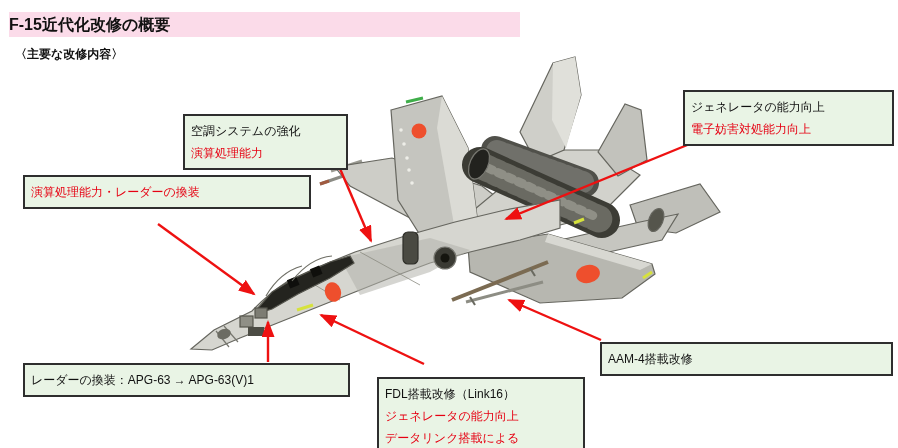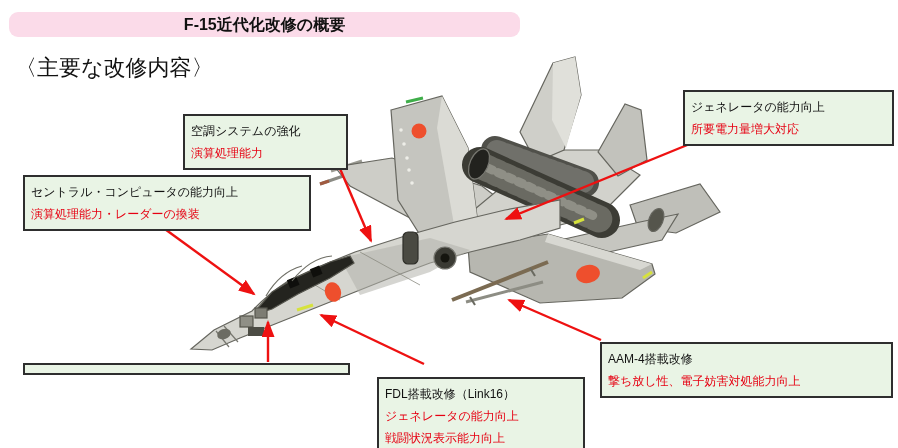--- a/index.html
+++ b/index.html
@@ -3,25 +3,25 @@
 <meta charset="utf-8">
 <style>
   html,body{margin:0;padding:0;background:#fff;}
   .stage{
     position:relative;width:898px;height:448px;overflow:hidden;background:#fff;
     font-family:"Liberation Sans","DejaVu Sans",sans-serif;
   }
   .titlebar{
     position:absolute;left:9px;top:12px;width:511px;height:25px;
     background:var(--title_bg);color:var(--text_black);
-    font-size:16px;font-weight:bold;text-align:center;line-height:25px;border-radius:9px;
+    font-size:16px;font-weight:bold;text-align:left;line-height:25px;
   }
   .subtitle{
-    position:absolute;left:15px;top:53px;
-    color:var(--text_black);font-size:22px;font-weight:normal;
+    position:absolute;left:15px;top:46px;
+    color:var(--text_black);font-size:12px;font-weight:bold;
   }
   .callout{
     position:absolute;background:var(--box_bg);
     border:2px solid var(--box_border);
     padding:4px 6px;font-size:12px;font-weight:normal;
     line-height:22px;white-space:nowrap;z-index:3;
   }
   .callout .k{display:block;color:var(--text_black);}
   .callout .r{display:block;color:var(--text_red);}
   svg.scene{position:absolute;left:0;top:0;z-index:1;}
@@ -144,35 +144,34 @@
   <div class="titlebar">F-15近代化改修の概要</div>
   <div class="subtitle">〈主要な改修内容〉</div>
 
   <div class="callout" style="left:183px;top:114px;width:149px;">
     <span class="k">空調システムの強化</span>
     <span class="r">演算処理能力</span>
   </div>
 
   <div class="callout" style="left:683px;top:90px;width:195px;">
     <span class="k">ジェネレータの能力向上</span>
-    <span class="r">所要電力量増大対応</span>
+    <span class="r">電子妨害対処能力向上</span>
   </div>
 
   <div class="callout" style="left:23px;top:175px;width:272px;">
-    <span class="k">セントラル・コンピュータの能力向上</span>
     <span class="r">演算処理能力・レーダーの換装</span>
   </div>
 
   <div class="callout" style="left:23px;top:363px;width:311px;">
+    <span class="k">レーダーの換装：APG-63 → APG-63(V)1</span>
   </div>
 
   <div class="callout" style="left:377px;top:377px;width:192px;">
     <span class="k">FDL搭載改修（Link16）</span>
     <span class="r">ジェネレータの能力向上</span>
-    <span class="r">戦闘状況表示能力向上</span>
+    <span class="r">データリンク搭載による</span>
   </div>
 
   <div class="callout" style="left:600px;top:342px;width:277px;">
     <span class="k">AAM-4搭載改修</span>
-    <span class="r">撃ち放し性、電子妨害対処能力向上</span>
   </div>
 
 </div>
 
 </body></html>

